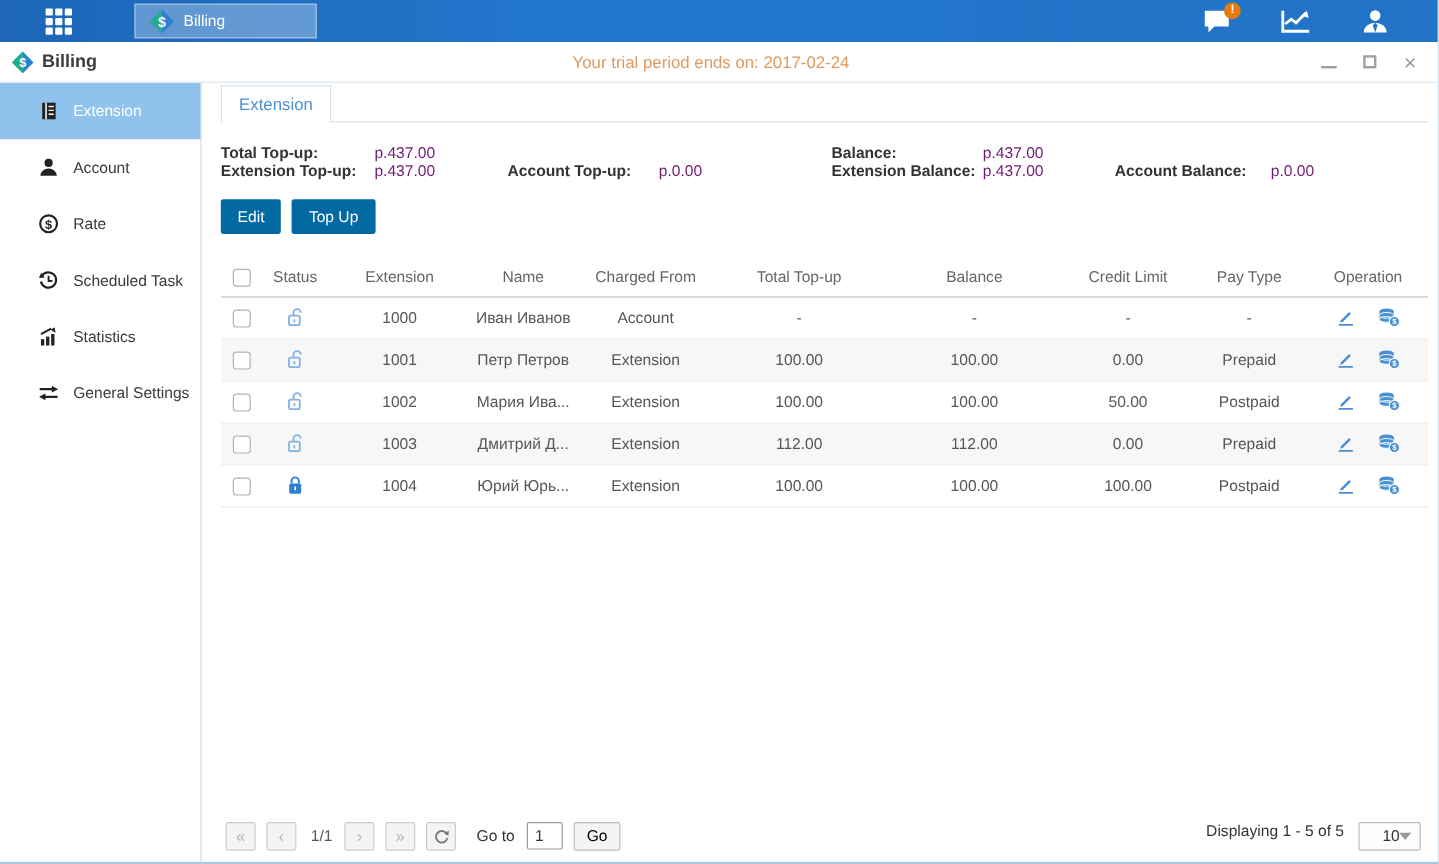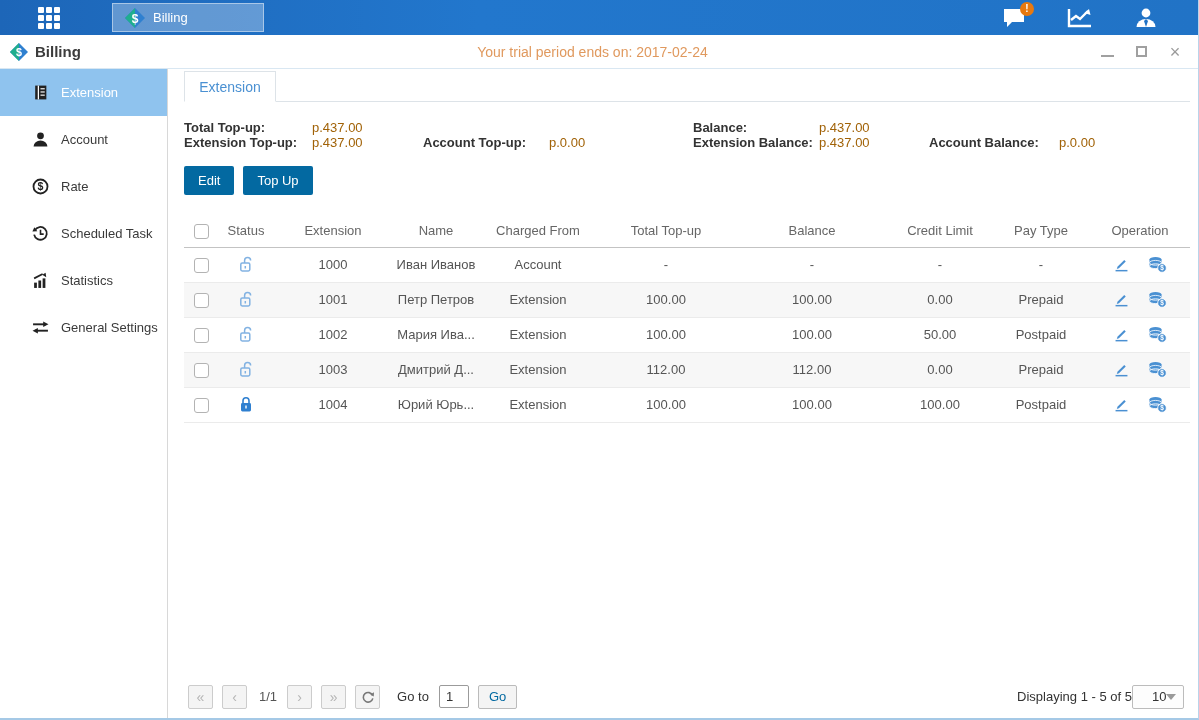--- a/index.html
+++ b/index.html
@@ -54,21 +54,21 @@
   .tabbar { height:31px; display:flex; border-bottom:1px solid #dde3e8; }
   .tab { width:92px; display:flex; align-items:center; justify-content:center;
          background:#fff; border:1px solid #dde3e8; border-bottom:1px solid #fff;
          margin-bottom:-1px; color:#4a90d2; font-size:14px; cursor:pointer; }
 
   
   .summary { margin-top:18px; display:grid; font-size:13px;
              grid-template-columns:128px 111px 126px 144px 126px 110px 130px auto;
              align-items:center; }
   .sum-label { font-weight:bold; color:#333; }
-  .sum-value { color:#a16207; }
+  .sum-value { color:#701a75; }
 
   
   .toolbar { margin-top:16px; display:flex; gap:9px; }
   .btn-blue { background:#0369a1; color:#fff; border:none; font-size:13px;
               padding:7px 14px; border-radius:2px; cursor:pointer;
               font-family:"Liberation Sans", sans-serif;text-align:center; }
 
   
   table { margin-top:20px; border-collapse:collapse; width:100%; table-layout:fixed; }
   th { font-weight:normal; color:#666; font-size:13px; height:32px;
@@ -90,23 +90,23 @@
   .pg-btn { width:25px; height:24px; background:#f4f4f4; border:1px solid #ccc; border-radius:2px;
             color:#b5b5b5; display:flex; align-items:center; justify-content:center;
             font-size:14px; margin-right:9px; cursor:pointer; }
   .pg-page { color:#555; margin:0 10px 0 3px; }
   .pg-refresh { color:#777; }
   .goto-label { margin:0 10px 0 8px; color:#333; }
   .goto-input { width:30px; height:23px; border:1px solid #9b9b9b; border-radius:2px;
                 text-align:left; padding-left:6px; font-size:13px; color:#333;
                 font-family:"Liberation Sans", sans-serif; }
   .go-btn { margin-left:9px; height:24px; padding:0 10px; background:#f4f4f4;
-            border:1px solid #bbb; border-radius:2px; color:#0369a1; font-size:13px; cursor:pointer;
+            border:1px solid #bbb; border-radius:2px; color:#000000; font-size:13px; cursor:pointer;
             font-family:"Liberation Sans", sans-serif; }
-  .pg-right { margin-left:auto; display:flex; align-items:center; padding-right:6px; }
+  .pg-right { margin-left:auto; display:flex; align-items:flex-start; gap:12px; padding-right:6px; }
   .displaying { color:#333; }
   .pagesize { width:52px; height:24px; border:1px solid #bcbcbc; border-radius:2px; background:#fdfdfd;
               display:flex; align-items:center; padding:0 19px; cursor:pointer; color:#333; }
   .pagesize .tri { margin-left:auto; width:0; height:0; border-left:5px solid transparent;
                    border-right:5px solid transparent; border-top:6px solid #9a9a9a; }
 </style>
 </head>
 <body>
 
 <svg width="0" height="0" style="position:absolute">

